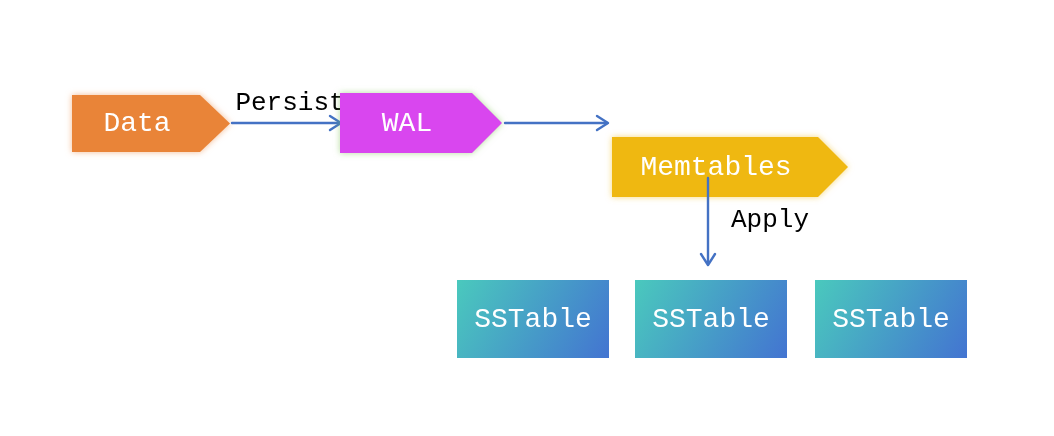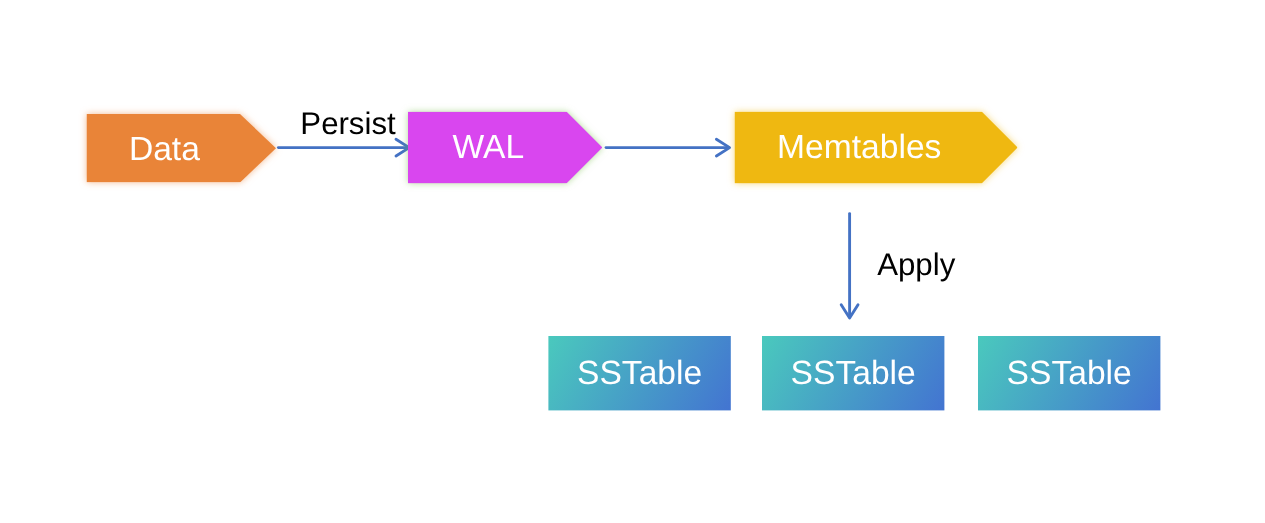--- a/index.html
+++ b/index.html
@@ -5,27 +5,27 @@
   html, body {
     margin: 0;
     padding: 0;
     background: #ffffff;
   }
   .canvas {
     position: relative;
     width: 1054px;
     height: 436px;
     background: #ffffff;
-    font-family: Liberation Sans, sans-serif;
+    font-family: Liberation Mono, monospace;
     overflow: hidden;
   }
   
   .glow-orange { position: absolute; filter: drop-shadow(0 0 3px rgba(233,132,56,0.55)); }
   .glow-green  { position: absolute; filter: drop-shadow(0 0 3px rgba(119,189,73,0.55)); }
-  .glow-yellow { position: absolute; filter: drop-shadow(0 0 3px rgba(239,184,17,0.55)); }
+  .glow-yellow { position: absolute; filter: drop-shadow(0 0 3px rgba(239,184,17,0.55)); margin-top: 44px; }
 
   .chevron {
     width: 100%;
     height: 100%;
     display: flex;
     align-items: center;
     justify-content: center;
     color: #ffffff;
     font-size: 28px;
     box-sizing: border-box;
@@ -57,21 +57,21 @@
     stroke-width: 2.4;
     fill: none;
     stroke-linecap: round;
     stroke-linejoin: round;
   }
 
   .sstable {
     position: absolute;
     top: 280px;
     width: 152px;
-    height: 62px;
+    height: 78px;
     background: linear-gradient(120deg, #4AC9BD 0%, #4374D1 100%);
     display: flex;
     align-items: center;
     justify-content: center;
     color: #ffffff;
     font-size: 28px;
     white-space: nowrap;
   }
   .sstable-1 { left: 457px; }
   .sstable-2 { left: 635px; }

